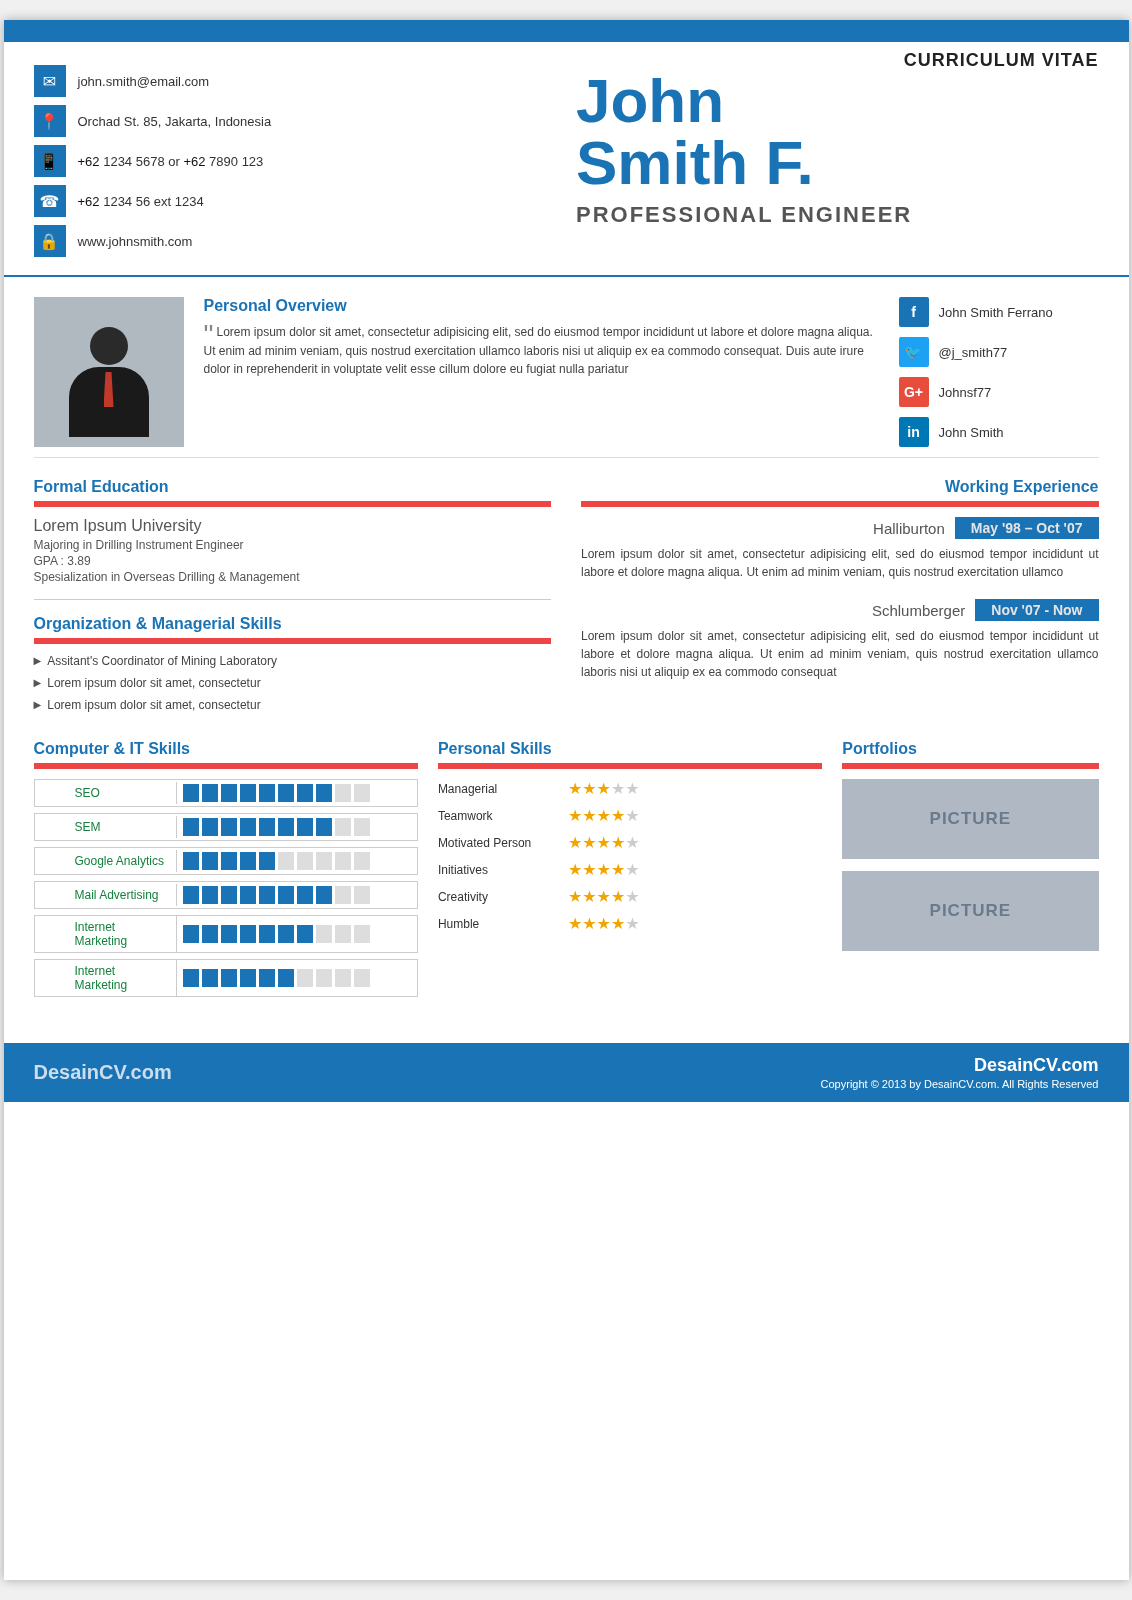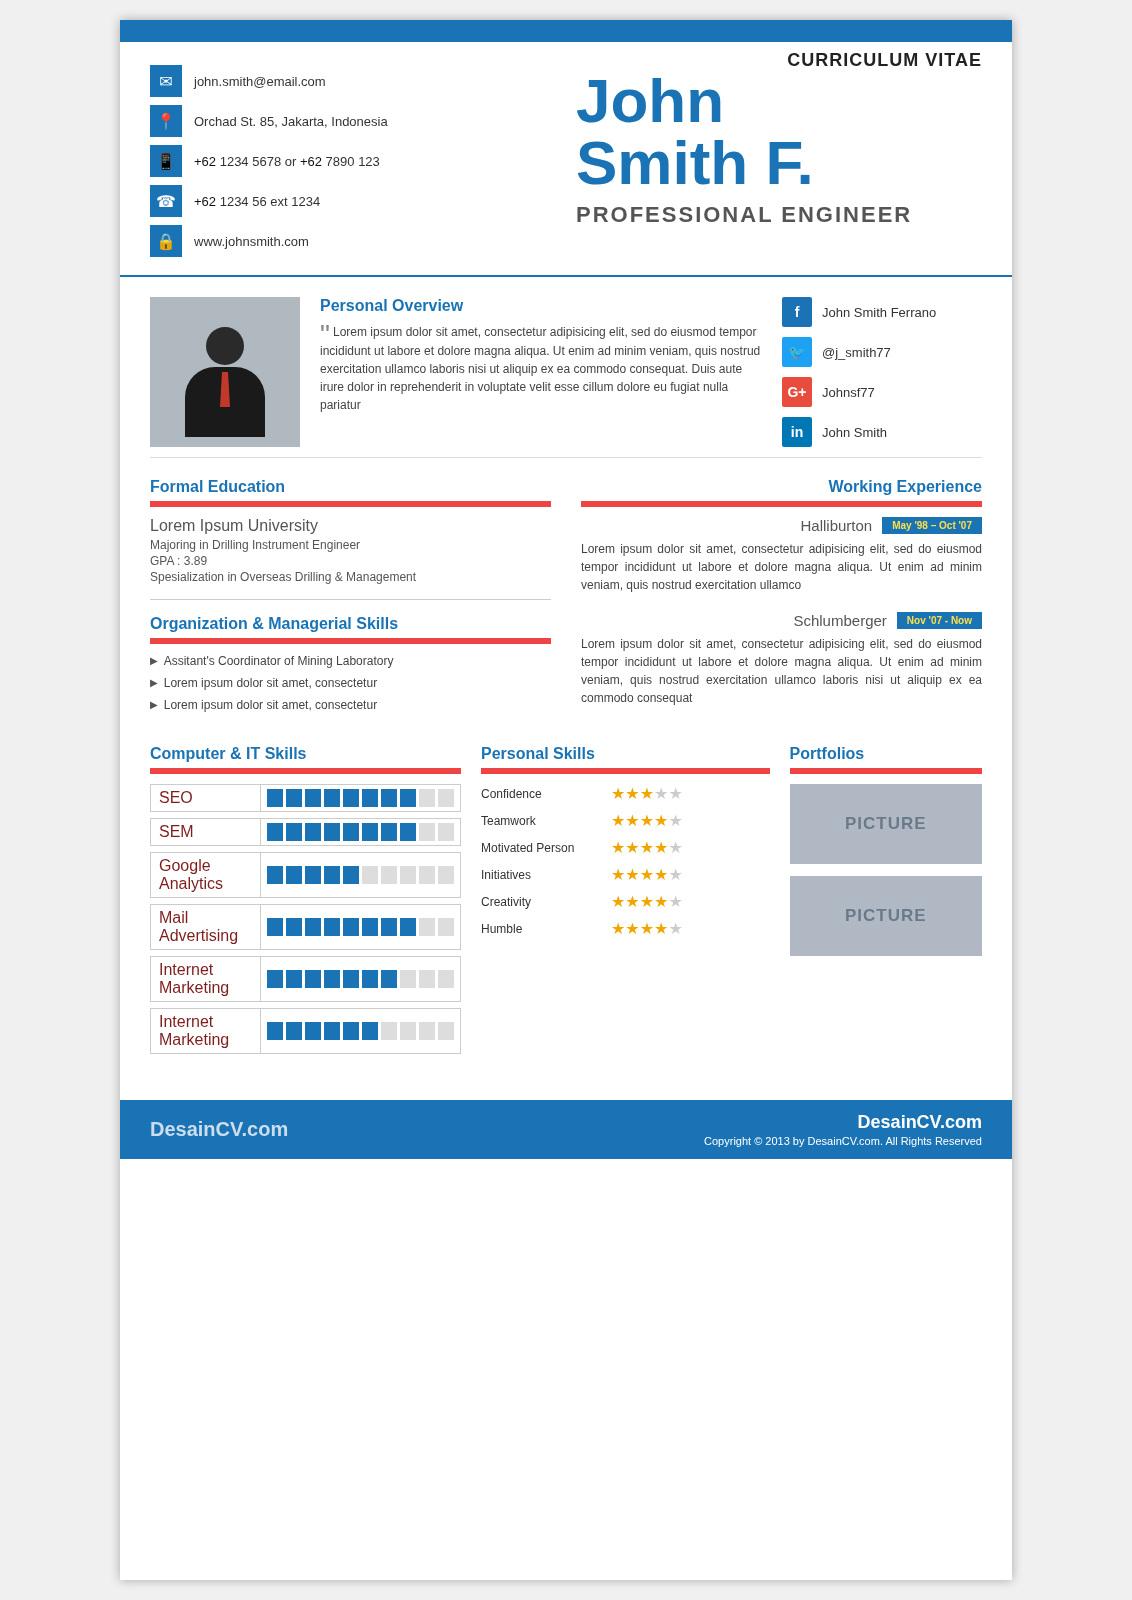--- a/index.html
+++ b/index.html
@@ -4,21 +4,21 @@
   <style>
     * { margin: 0; padding: 0; box-sizing: border-box; }
     body {
       width: 1132px;
       min-height: 1600px;
       background: #f0f0f0;
       font-family: Arial, sans-serif;
       font-size: 13px;
     }
     .page {
-      width: 892px;
+      width: 1125px;
       min-height: 1560px;
       margin: 20px auto;
       background: #fff;
       position: relative;
       box-shadow: 0 0 10px rgba(0,0,0,0.3);
     }
     
     .top-bar {
       background: #1a73b5;
       height: 22px;
@@ -243,23 +243,23 @@
       justify-content: flex-end;
       margin-bottom: 6px;
     }
     .work-company {
       font-size: 15px;
       color: #555;
       margin-right: 10px;
     }
     .work-period {
       background: #1a73b5;
-      color: #fde047;
-      padding: 3px 10px;
-      font-size: 10px;
+      color: #e5e5e5;
+      padding: 3px 16px;
+      font-size: 14px;
       font-weight: bold;
     }
     .work-desc {
       font-size: 12px;
       color: #444;
       line-height: 1.5;
       text-align: justify;
     }
     
     .section-divider {
@@ -279,24 +279,25 @@
     
     .skill-row {
       display: flex;
       align-items: center;
       margin-bottom: 6px;
       border: 1px solid #ccc;
     }
     .skill-name {
       width: 110px;
       padding: 4px 8px;
-      font-size: 16px;
-      color: #7f1d1d;
+      font-size: 12px;
+      color: #15803d;
       border-right: 1px solid #ccc;
       background: #fff;
+      margin-left: 32px;
     }
     .skill-bars {
       display: flex;
       align-items: center;
       padding: 4px 6px;
       gap: 3px;
     }
     .bar-block {
       width: 16px;
       height: 18px;
@@ -595,21 +596,21 @@
                 <div class="bar-block bar-empty"></div>
               </div>
             </div>
           </div>
       </div>
 
       <div class="col-personal">
         <div class="section-title">Personal Skills</div>
         <div id="personal-skills-container">
             <div class="personal-skill-row">
-              <div class="ps-name">Confidence</div>
+              <div class="ps-name">Managerial</div>
               <div><span class="stars">★</span><span class="stars">★</span><span class="stars">★</span><span class="star-empty">★</span><span class="star-empty">★</span></div>
             </div>
             <div class="personal-skill-row">
               <div class="ps-name">Teamwork</div>
               <div><span class="stars">★</span><span class="stars">★</span><span class="stars">★</span><span class="stars">★</span><span class="star-empty">★</span></div>
             </div>
             <div class="personal-skill-row">
               <div class="ps-name">Motivated Person</div>
               <div><span class="stars">★</span><span class="stars">★</span><span class="stars">★</span><span class="stars">★</span><span class="star-empty">★</span></div>
             </div>

